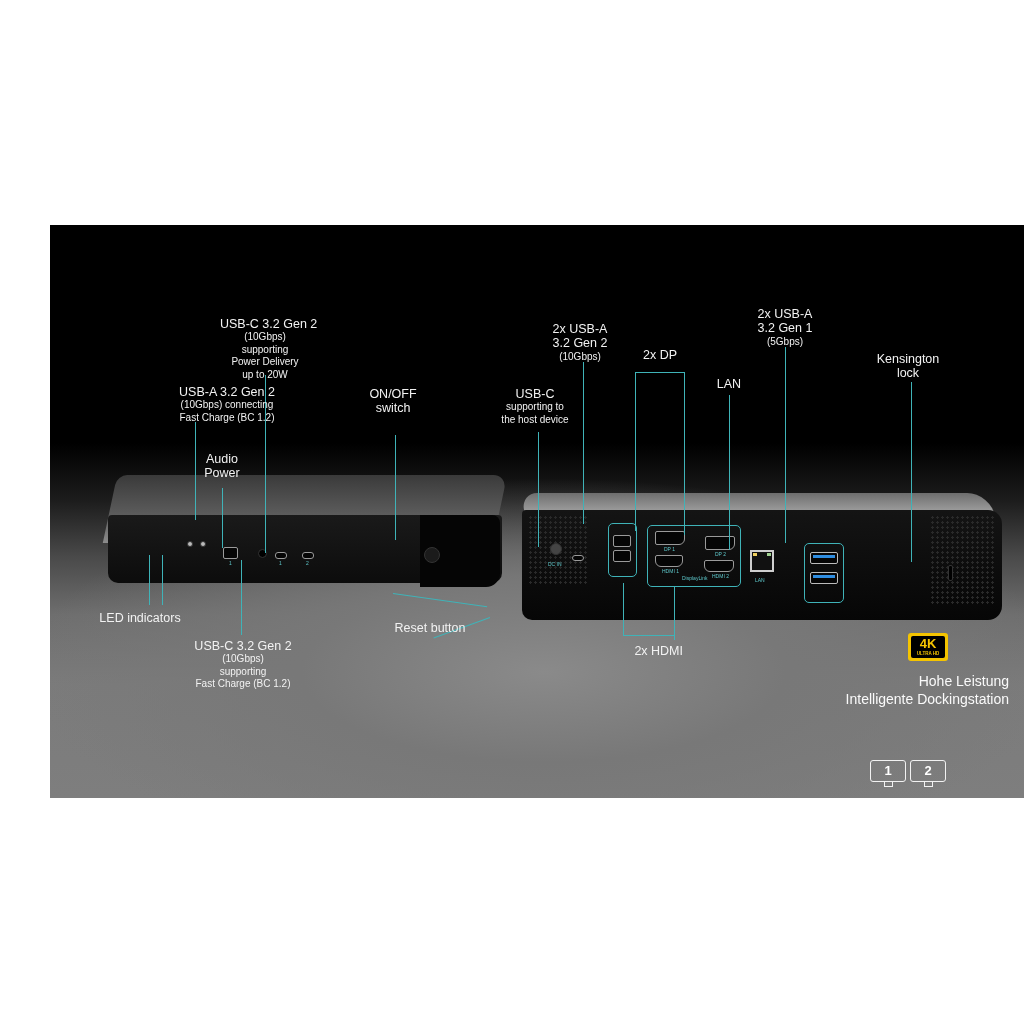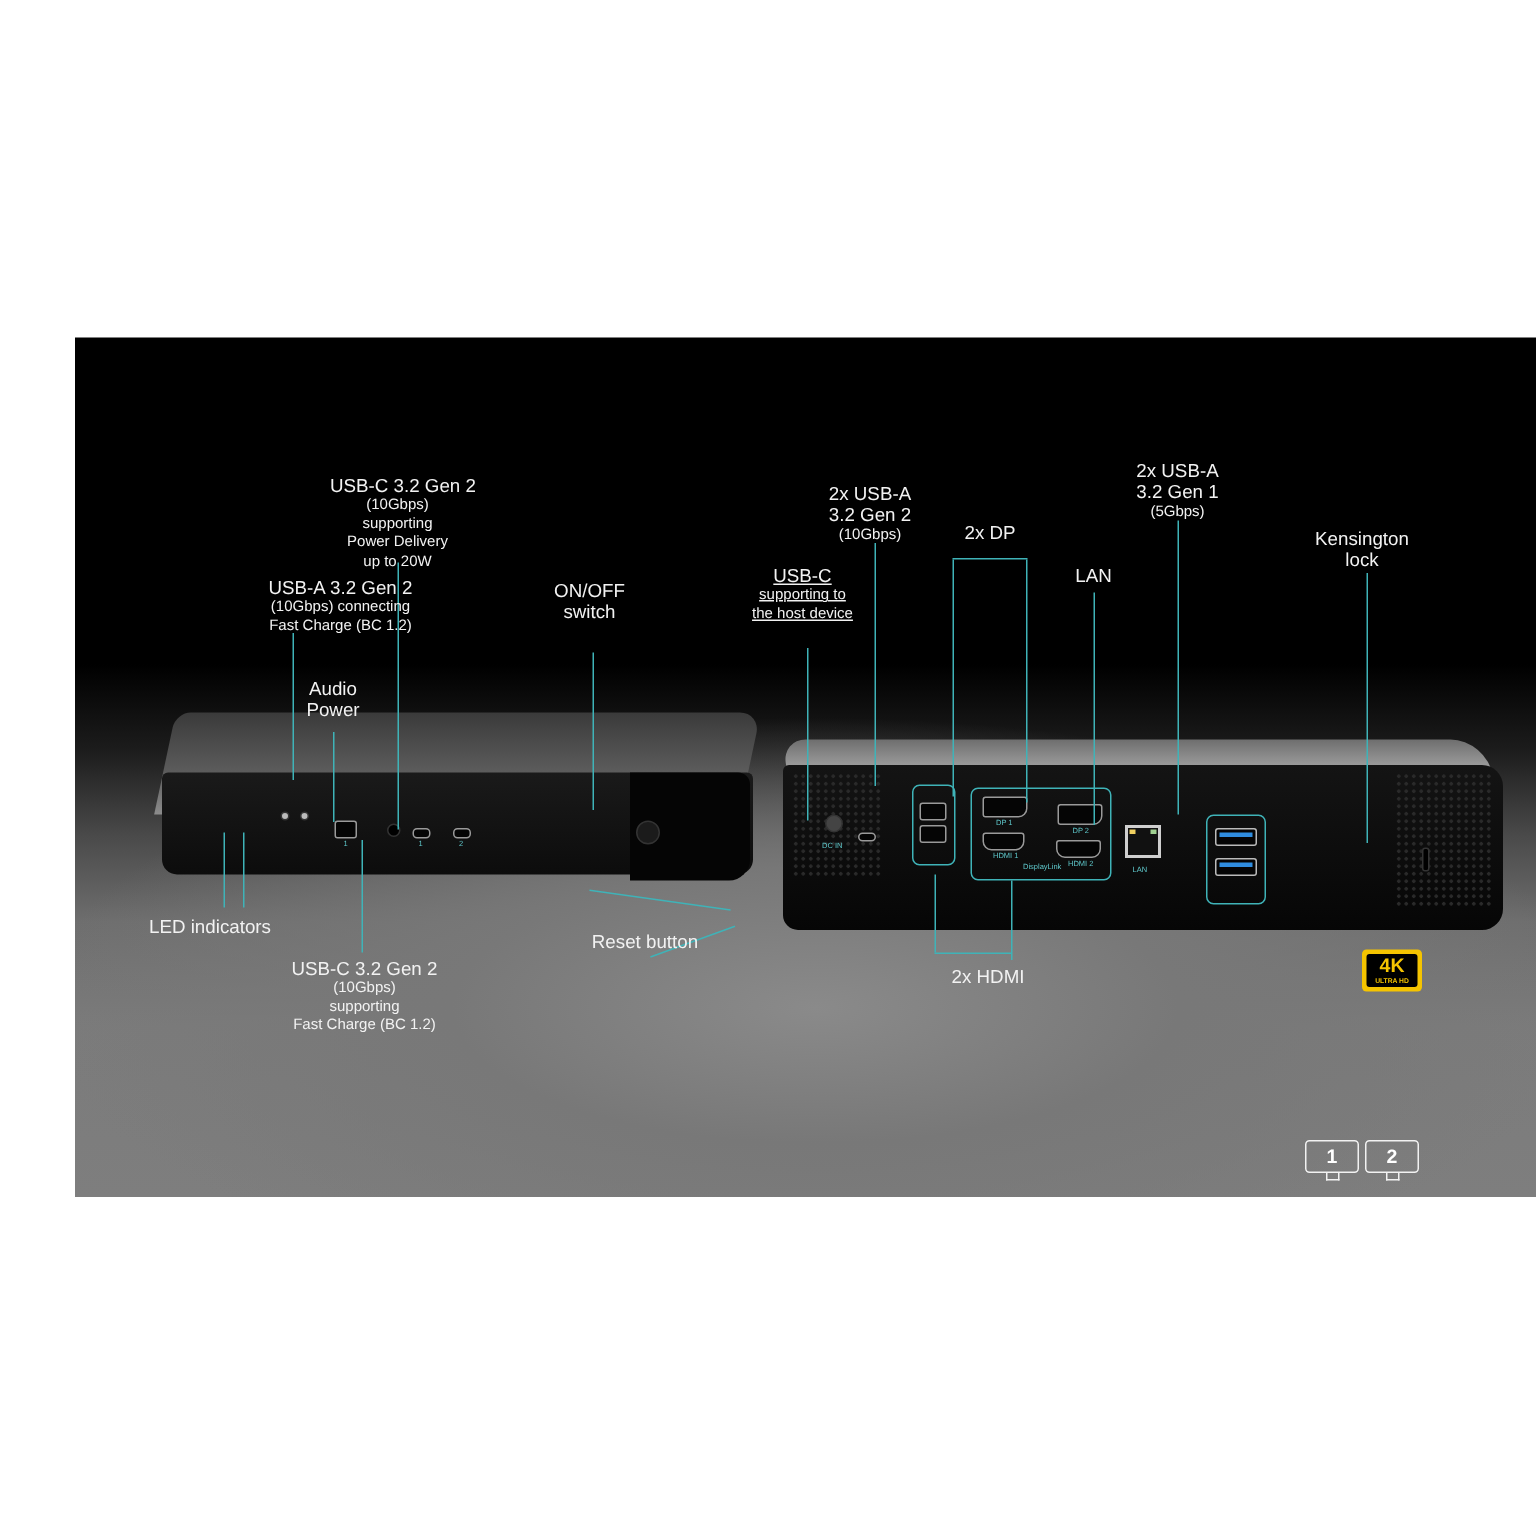--- a/index.html
+++ b/index.html
@@ -152,21 +152,21 @@
   <div class="lbl" style="left:335px;top:396px;width:90px;">
     <span class="t">Reset button</span>
   </div>
   <div class="lbl" style="left:143px;top:414px;width:100px;">
     <span class="t">USB-C 3.2 Gen 2</span>
     <span class="s">(10Gbps)</span>
     <span class="s">supporting</span>
     <span class="s">Fast Charge (BC 1.2)</span>
   </div>
 
-  <div class="lbl" style="left:445px;top:152px;width:80px;text-decoration:underline;">
+  <div class="lbl" style="left:445px;top:162px;width:80px;">
     <span class="t">USB-C</span>
     <span class="s">supporting to</span>
     <span class="s">the host device</span>
   </div>
   <div class="lbl" style="left:495px;top:97px;width:70px;">
     <span class="t">2x USB-A</span>
     <span class="t">3.2 Gen 2</span>
     <span class="s">(10Gbps)</span>
   </div>
   <div class="lbl" style="left:585px;top:123px;width:50px;">
@@ -188,16 +188,20 @@
     <span class="t">2x HDMI</span>
   </div>
 
   <div class="badge4k">
     <div class="inner">
       <span class="k">4K</span>
       <span class="u">ULTRA HD</span>
     </div>
   </div>
 
+  <div class="promo" style="top:447px;">
+    <span class="p">Hohe Leistung</span>
+    <span class="p">Intelligente Dockingstation</span>
+  </div>
 
   <div class="monitor" style="left:820px;">1</div>
   <div class="monitor" style="left:860px;">2</div>
 </div>
 
 </body></html>

